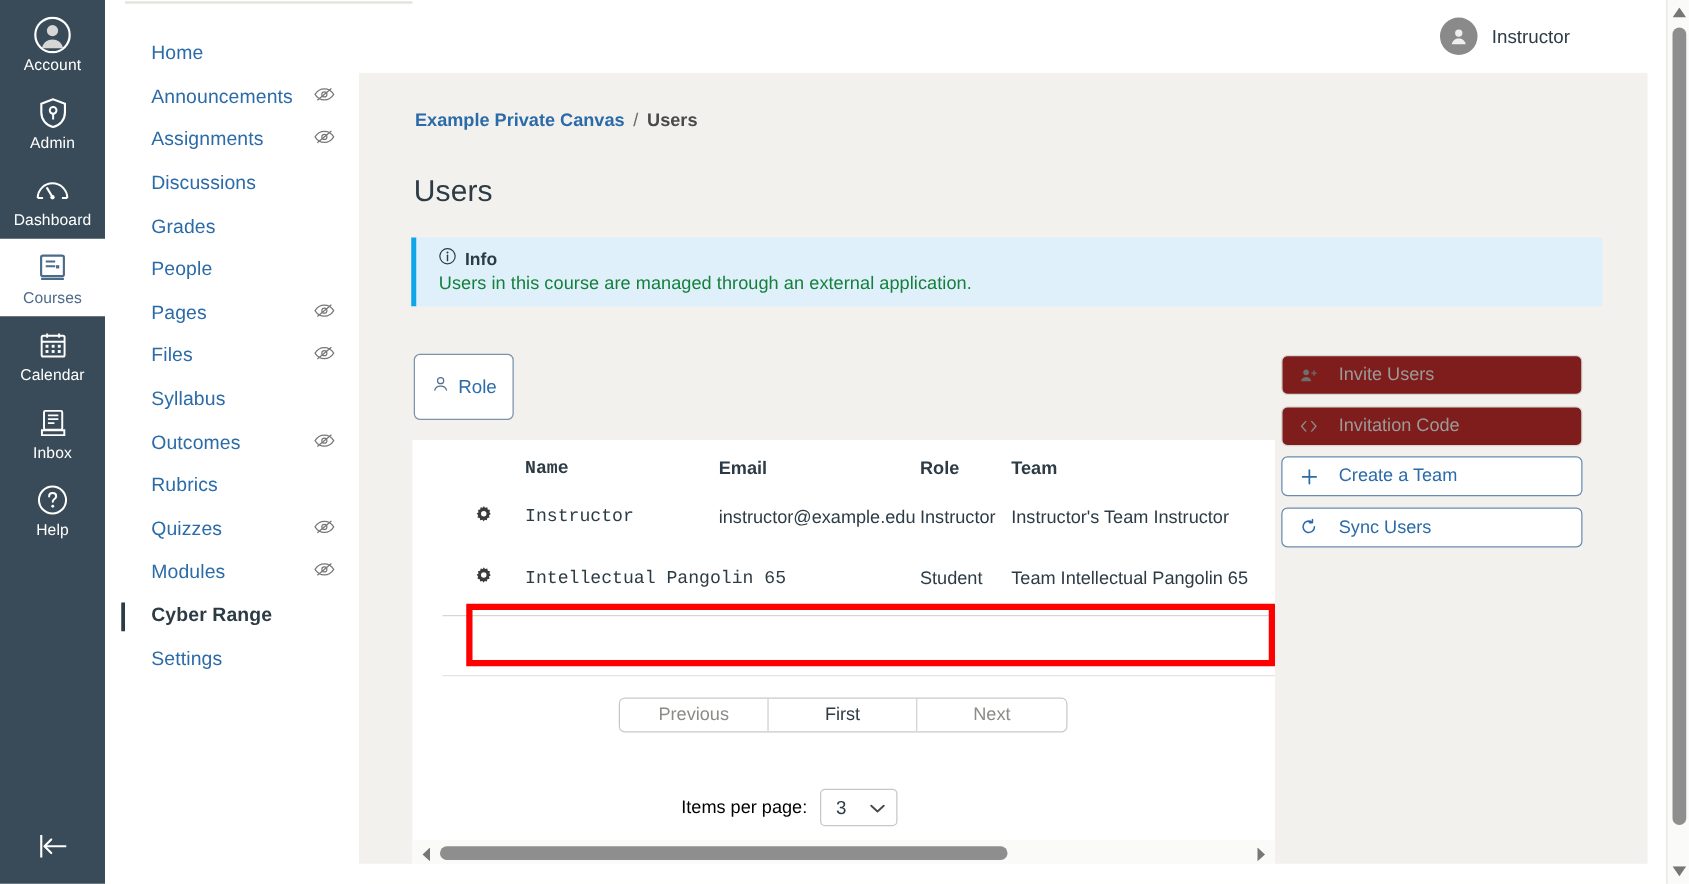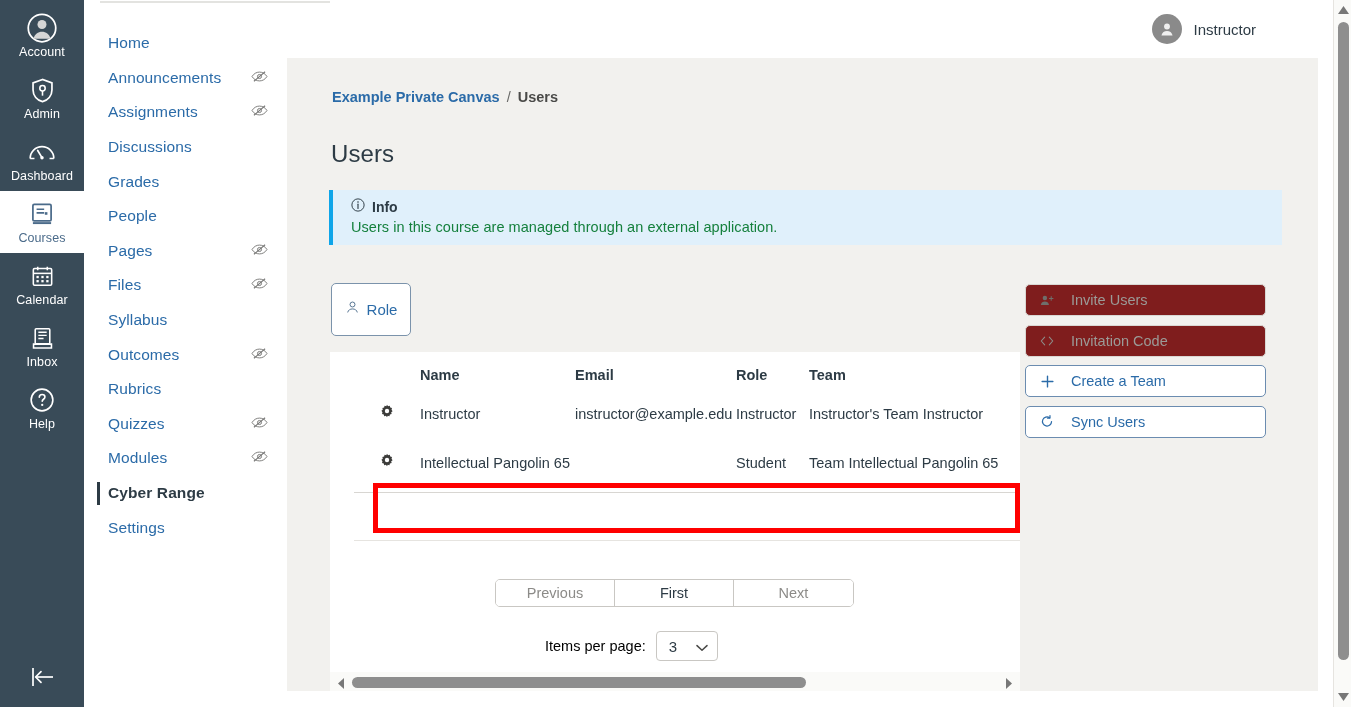--- a/index.html
+++ b/index.html
@@ -49,21 +49,21 @@
     position: absolute; left: 84px; top: 0;
     width: 203px; height: 707px;
     background: #ffffff;
     padding-top: 26px;
     z-index: 30;
   }
   .cn-row {
     position: relative;
     display: flex; align-items: center;
     height: 34.6px;
-    padding-left: 24px;
+    padding-left: 37px;
     padding-right: 14px;
     cursor: pointer;
   }
   .cn-label {
     font-size: 15.5px;
     color: #2B6BA8;
     letter-spacing: .1px;
     flex: 1 1 auto;
   }
   .cn-row.active .cn-label { color: #2D3B45; font-weight: bold; }
@@ -177,21 +177,21 @@
   #tbl { position: absolute; left: 0; top: 0; width: 690px; }
   .th-row, .td-row { position: relative; height: 49px; }
   .th-row { height: 40px; }
   .cell { position: absolute; white-space: nowrap; }
   .th {
     font-size: 14.5px; font-weight: bold; color: #2D3B45;
     top: 15px;
   }
   .td { font-size: 14.5px; color: #2D3B45; top: 14px; }
   .c-gear { left: 50px; }
-  .c-name { left: 90px; }
+  .c-name { left: 90px; font-family: Liberation Mono, monospace; }
   .c-email { left: 245px; }
   .c-role { left: 406px; }
   .c-team { left: 479px; }
   #hdr-rule {
     position: absolute; left: 24px; top: 140px;
     width: 666px; height: 1px; background: #d8d6d2;
   }
   #row1-rule {
     position: absolute; left: 24px; top: 188px;
     width: 666px; height: 1px; background: #e6e4e0;
@@ -201,21 +201,21 @@
   #highlight-box {
     position: absolute; left: 86px; top: 425px;
     width: 647px; height: 50px;
     border: 5px solid #FF0000;
     z-index: 12;
     pointer-events: none;
   }
 
   
   #pager {
-    position: absolute; left: 208px; top: 521px;
+    position: absolute; left: 208px; top: 500px;
     display: flex;
     border: 1px solid #c9c7c3;
     border-radius: 5px;
     overflow: hidden;
     background: #ffffff;
   }
   .pg-btn {
     width: 119px; height: 26px;
     display: flex; align-items: center; justify-content: center;
     font-size: 14.5px;

